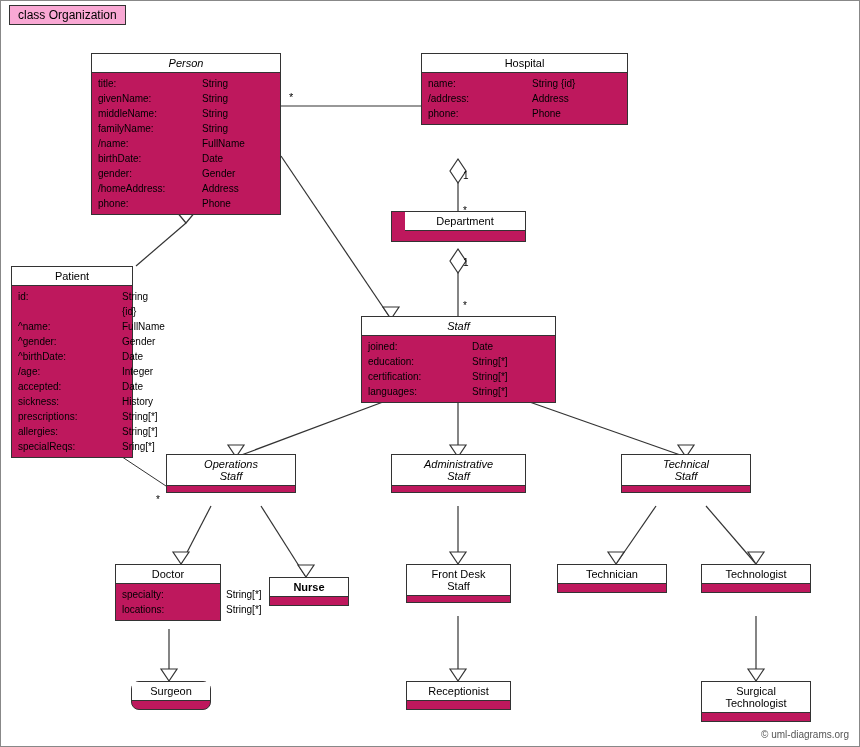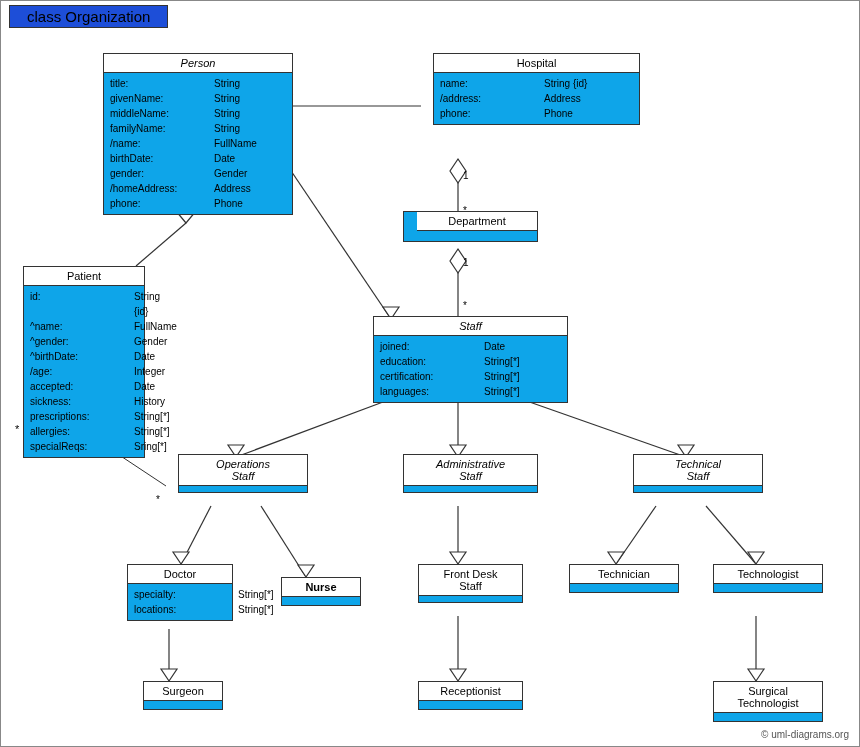--- a/index.html
+++ b/index.html
@@ -16,30 +16,29 @@
       width: 860px;
       height: 747px;
       position: relative;
       background: #fff;
       border: 1px solid #888;
     }
     .diagram-title {
       position: absolute;
       top: 4px;
       left: 8px;
-      background: #1d4ed8;
+      background: #f9a8d4;
       border: 1px solid #333;
-      padding: 2px 17px;
-      font-size: 15px;
+      padding: 2px 8px;
+      font-size: 12px;
     }
     .uml-class {
       position: absolute;
-      background: #0ea5e9;
+      background: #be185d;
       border: 1px solid #333;
-      margin-left: 12px;
     }
     .uml-class-header {
       background: #fff;
       border-bottom: 1px solid #333;
       padding: 3px 6px;
       text-align: center;
       font-size: 11px;
     }
     .uml-class-header.italic {
       font-style: italic;
@@ -328,21 +327,21 @@
   <div class="uml-class" style="left:556px;top:563px;width:110px;">
     <div class="uml-class-header">Technician</div>
     <div class="uml-class-body" style="height:8px;"></div>
   </div>
 
   <div class="uml-class" style="left:700px;top:563px;width:110px;">
     <div class="uml-class-header">Technologist</div>
     <div class="uml-class-body" style="height:8px;"></div>
   </div>
 
-  <div class="uml-class" style="left:130px;top:680px;width:80px;">
+  <div class="uml-class" style="left:130px;top:680px;width:80px;border-radius:8px;">
     <div class="uml-class-header">Surgeon</div>
     <div class="uml-class-body" style="height:8px;"></div>
   </div>
 
   <div class="uml-class" style="left:405px;top:680px;width:105px;">
     <div class="uml-class-header">Receptionist</div>
     <div class="uml-class-body" style="height:8px;"></div>
   </div>
 
   <div class="uml-class" style="left:700px;top:680px;width:110px;">

